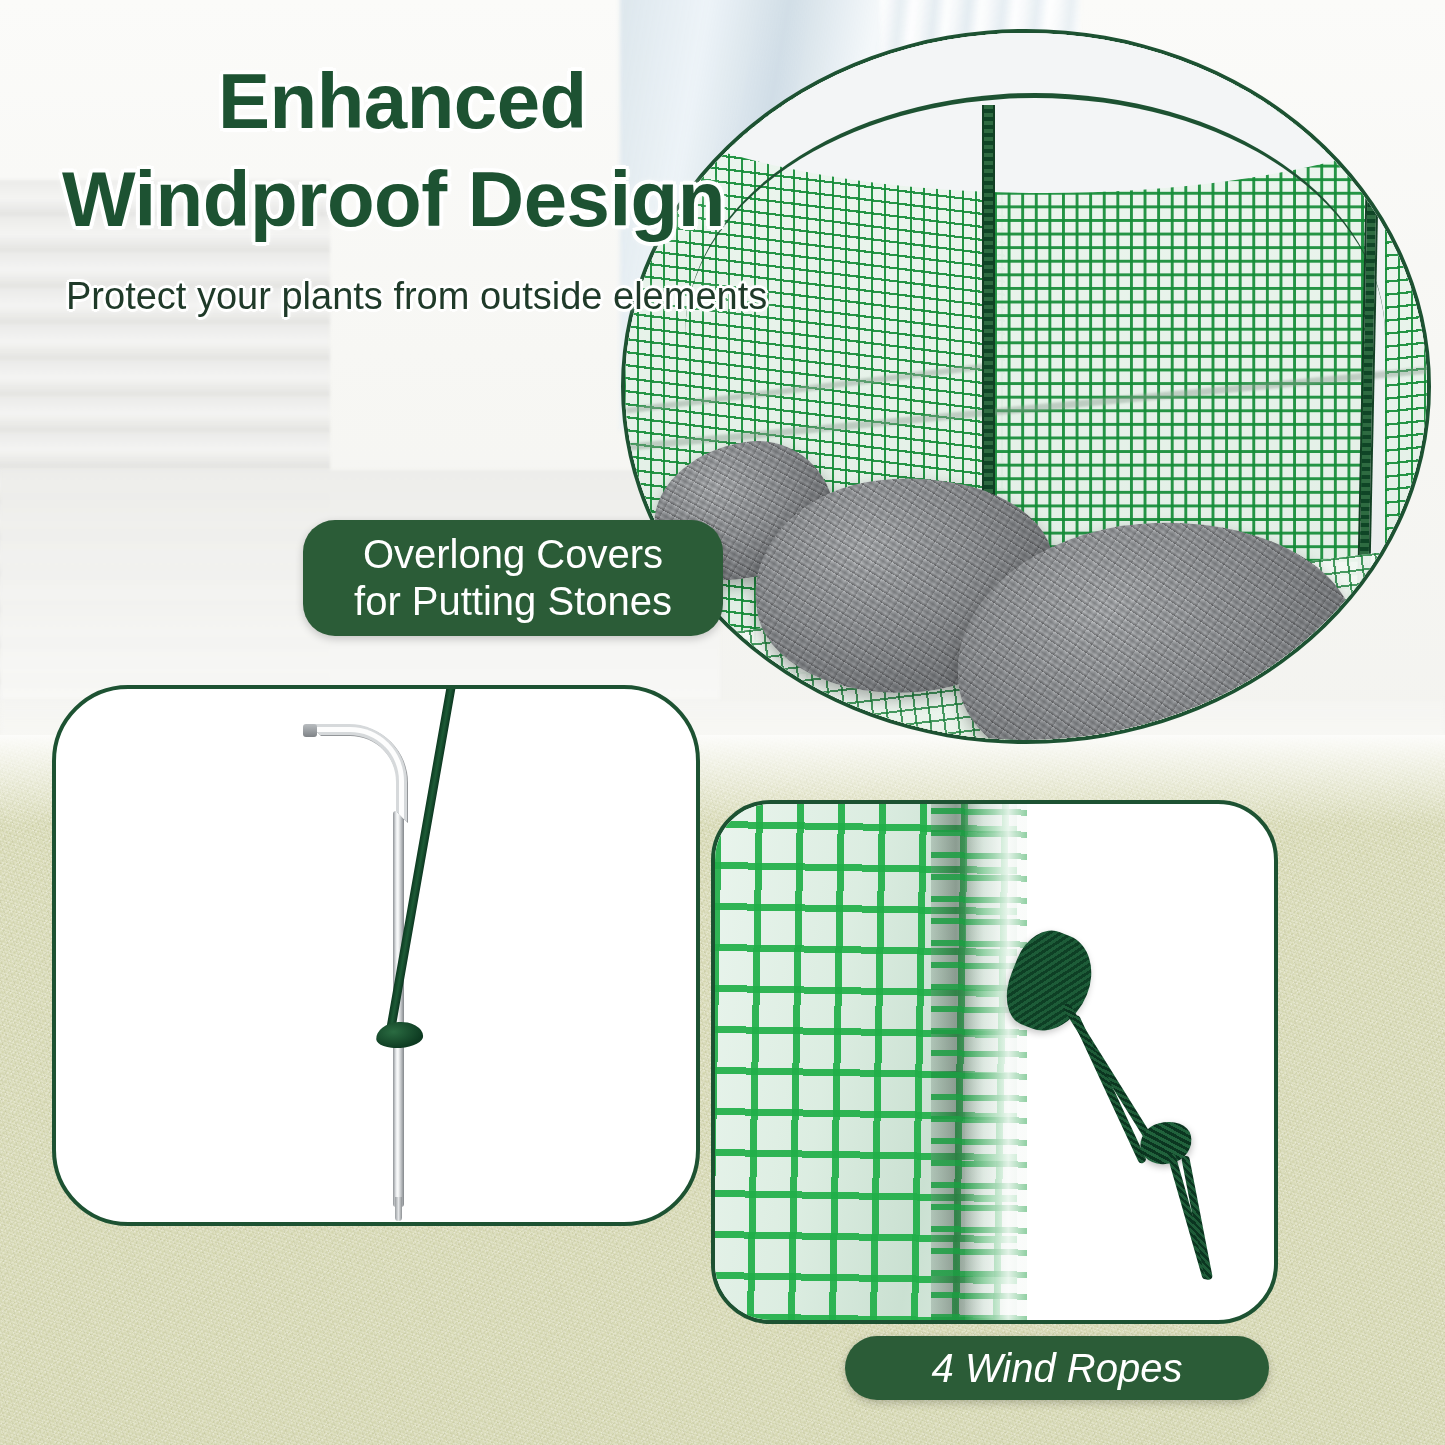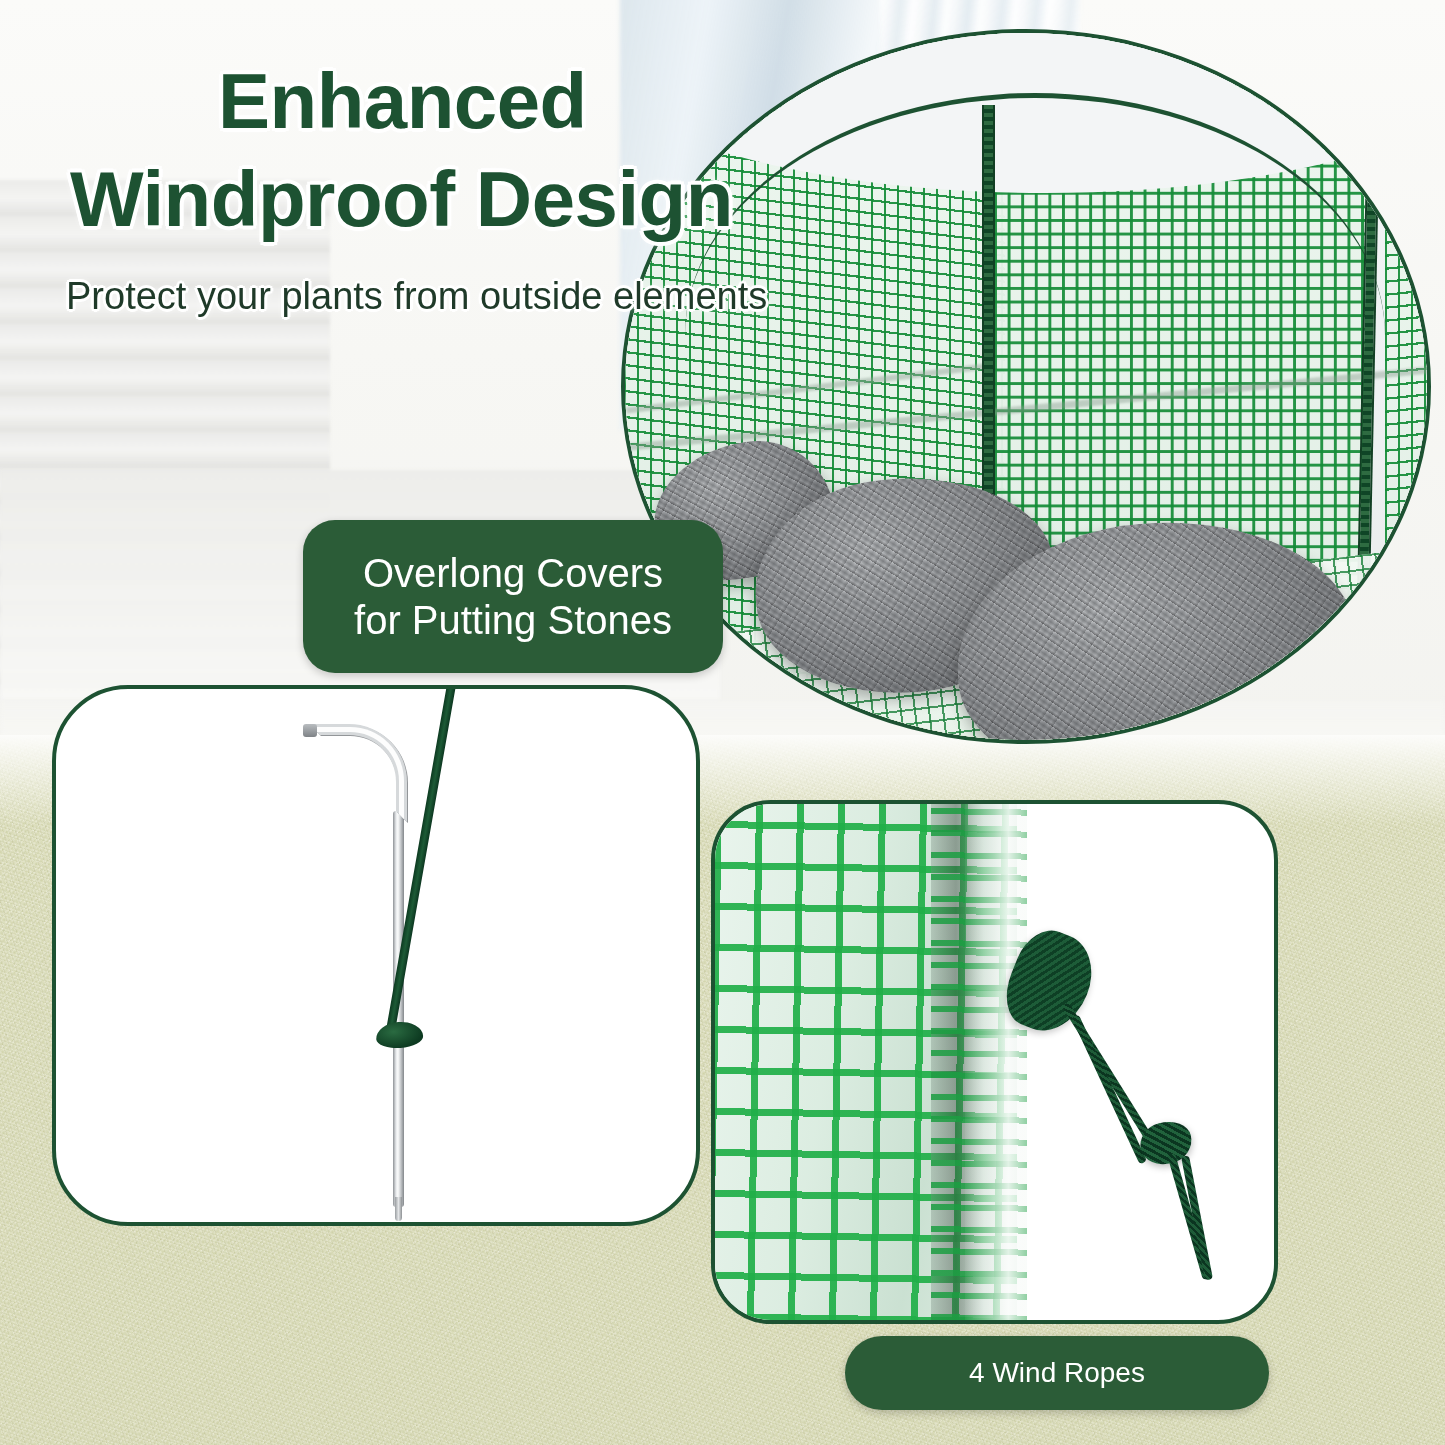--- a/index.html
+++ b/index.html
@@ -105,21 +105,21 @@
     line-height: 1;
     text-shadow:
       -3px -3px 0 #fff,  3px -3px 0 #fff,
       -3px  3px 0 #fff,  3px  3px 0 #fff,
       -4px  0   0 #fff,  4px  0   0 #fff,
        0   -4px 0 #fff,  0    4px 0 #fff,
        0 0 10px rgba(255,255,255,.95);
     white-space: nowrap;
   }
   #title-1 { position:absolute; left:218px; top:62px;  font-size:78px; }
-  #title-2 { position:absolute; left:70px;  top:160px; font-size:78px; }
+  #title-2 { position:absolute; left:62px;  top:160px; font-size:78px; }
 
   .subtitle {
     position: absolute; left: 66px; top: 275px;
     font-size: 38px; font-weight: 400;
     color: #1f3a29;
     white-space: nowrap;
     text-shadow:
       -2px -2px 0 #fff, 2px -2px 0 #fff,
       -2px  2px 0 #fff, 2px  2px 0 #fff,
       -3px 0 0 #fff, 3px 0 0 #fff,
@@ -262,35 +262,36 @@
   .badge {
     position: absolute;
     background: #2b5c37;
     color: #ffffff;
     display: flex; align-items: center; justify-content: center;
     text-align: center;
     line-height: 1.17;
     box-shadow: 0 3px 9px rgba(0,0,0,.2);
   }
   #badge-covers {
-    left: 303px; top: 520px; width: 420px; height: 153px;
+    left: 303px; top: 520px; width: 420px; height: 116px;
     border-radius: 32px;
     font-size: 40px;
     padding: 0 22px;
     white-space: pre-line;
   }
   #badge-stakes {
     left: 150px; top: 1234px; width: 424px; height: 74px;
     border-radius: 37px;
     font-size: 40px;
   }
   #badge-ropes {
-    left: 845px; top: 1336px; width: 424px; height: 74px;
+    left: 845px; top: 1336px; width: 424px; height: 64px;
     border-radius: 37px;
-    font-size: 28px;
+    font-size: 40px;
+    font-style: italic;
   }
 
   
   .panel {
     position: absolute;
     border: 4px solid #1d5232;
     overflow: hidden;
   }
   #panel-stakes {
     left: 52px; top: 685px; width: 648px; height: 541px;

